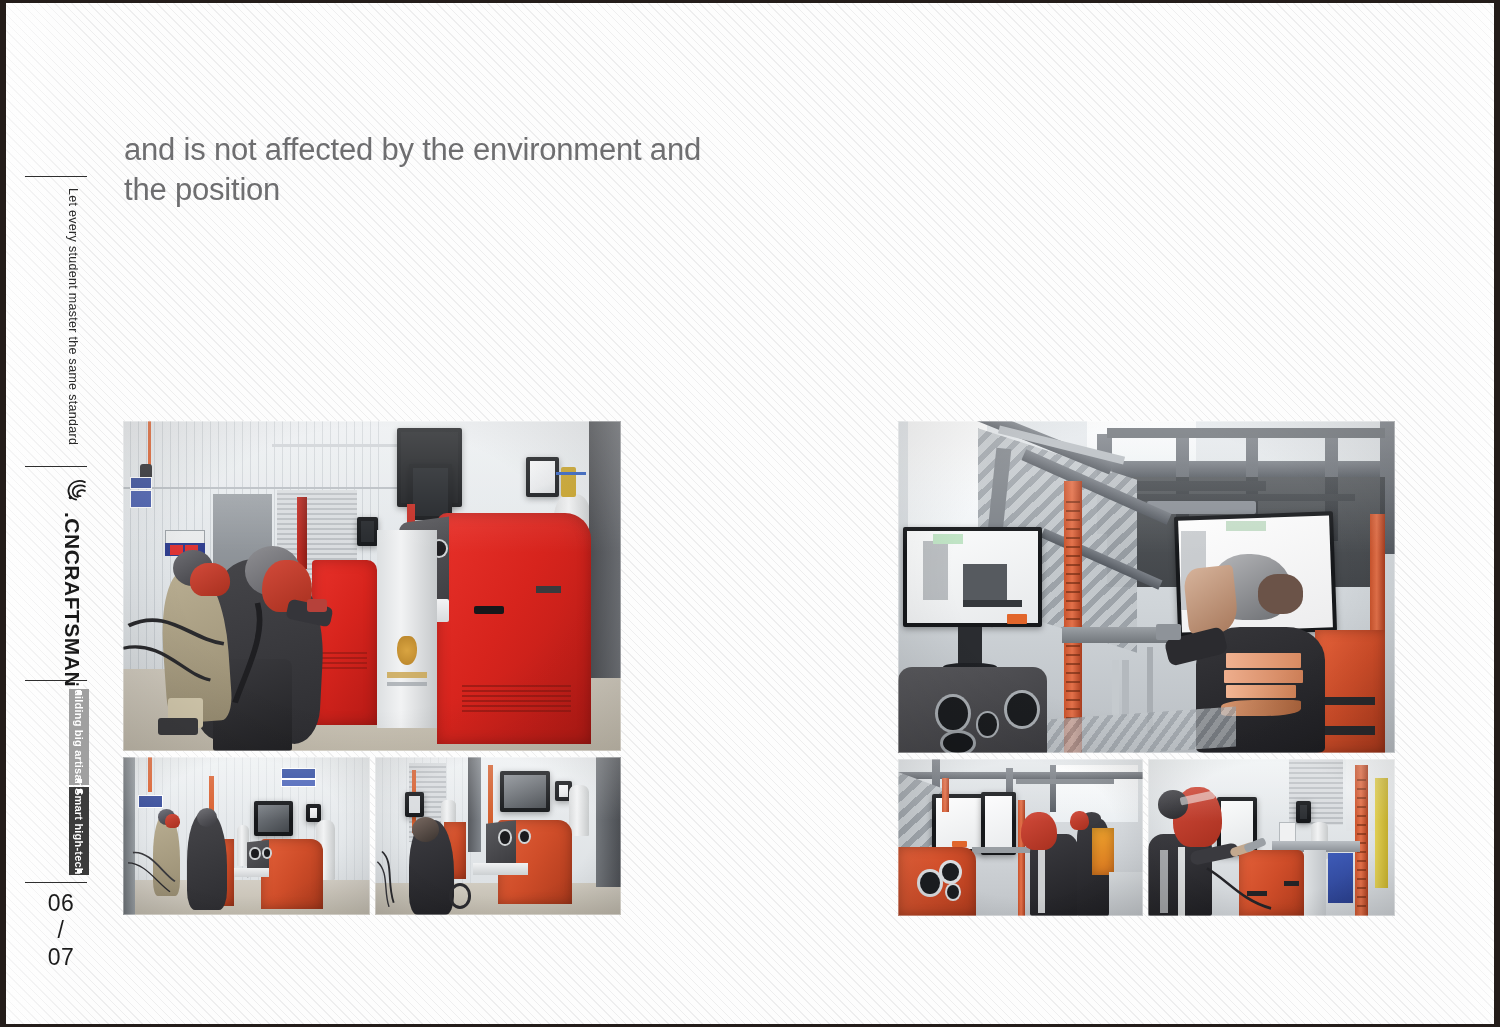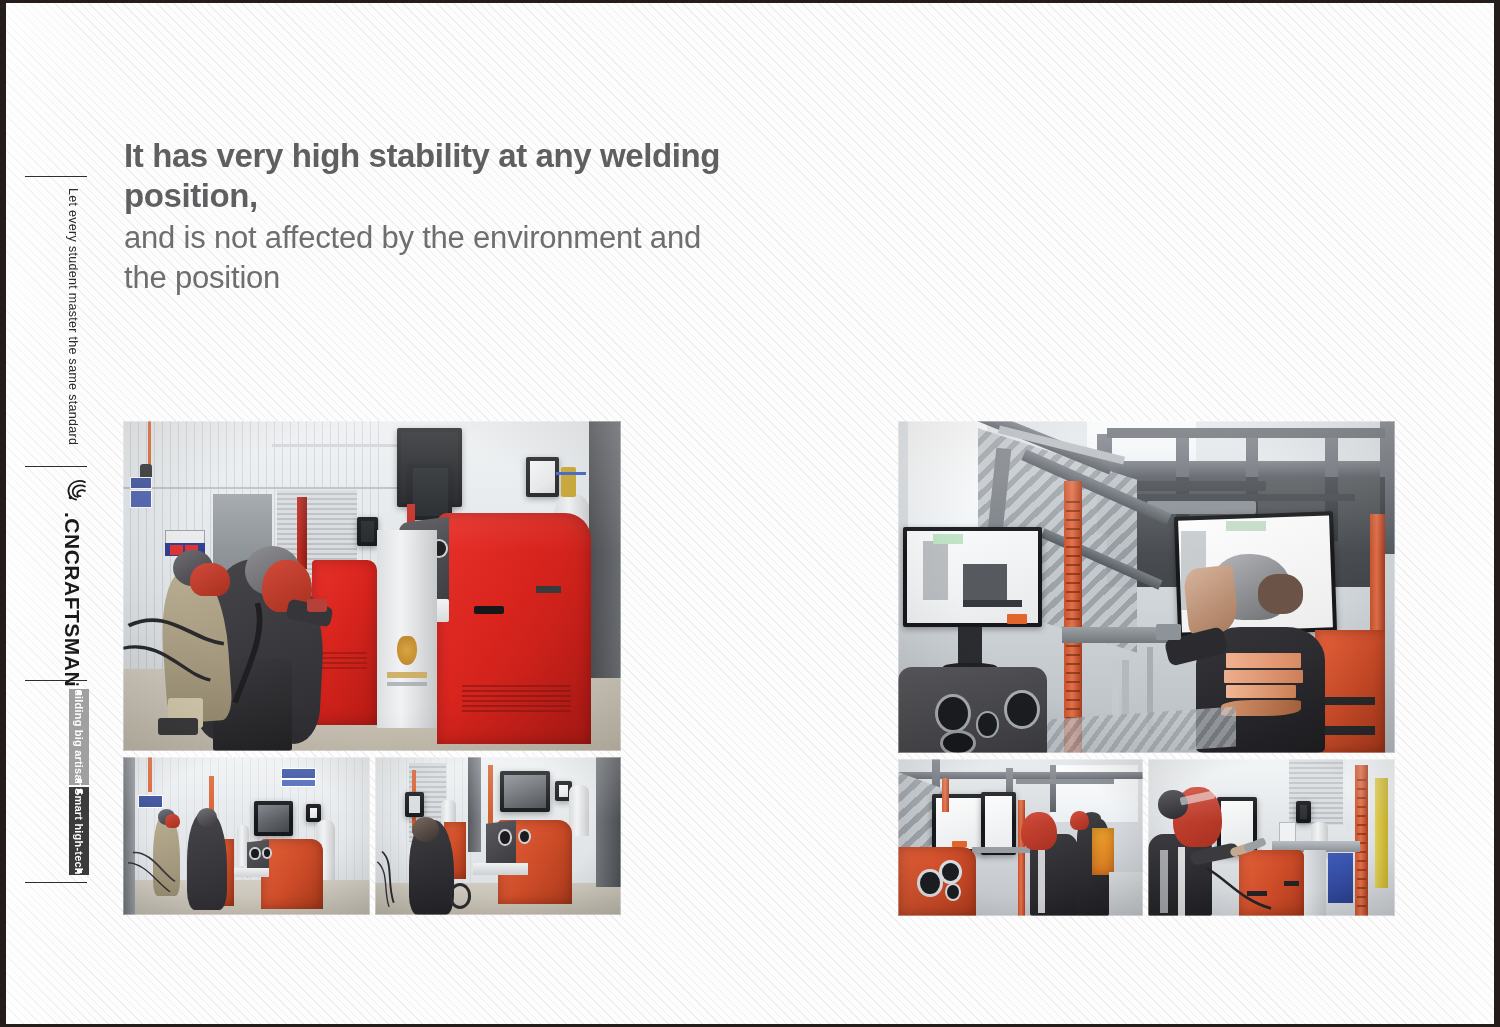--- a/index.html
+++ b/index.html
@@ -350,24 +350,28 @@
     <div class="vtext" id="side-brand">.CNCRAFTSMAN</div>
 
     <div class="badge" id="badge-artisans">
       <span>Building big artisans</span>
     </div>
 
     <div class="badge" id="badge-smart">
       <span>Smart high-tech</span>
     </div>
 
+    <div id="pagenum">
+      <div>06</div>
+      <div>/</div>
+      <div>07</div>
+    </div>
   </div>
 
   <div id="headline">
-    <div id="sub-strong">It has very high stability at any welding position,</div>
     <div id="sub-light">and is not affected by the environment and the position</div>
   </div>
 
   <div class="photo" id="photo-left-main">
     <div class="scene">
       <div class="wall" style="left:0;top:0;width:100%;height:78%;"></div>
       <div class="wall-ribs" style="left:0;top:0;width:52%;height:78%;"></div>
       <div class="floor" style="left:0;top:75%;width:100%;height:25%;"></div>
 
       <div style="position:absolute;left:0;top:20%;width:55%;height:2px;background:#b9bec3;"></div>

